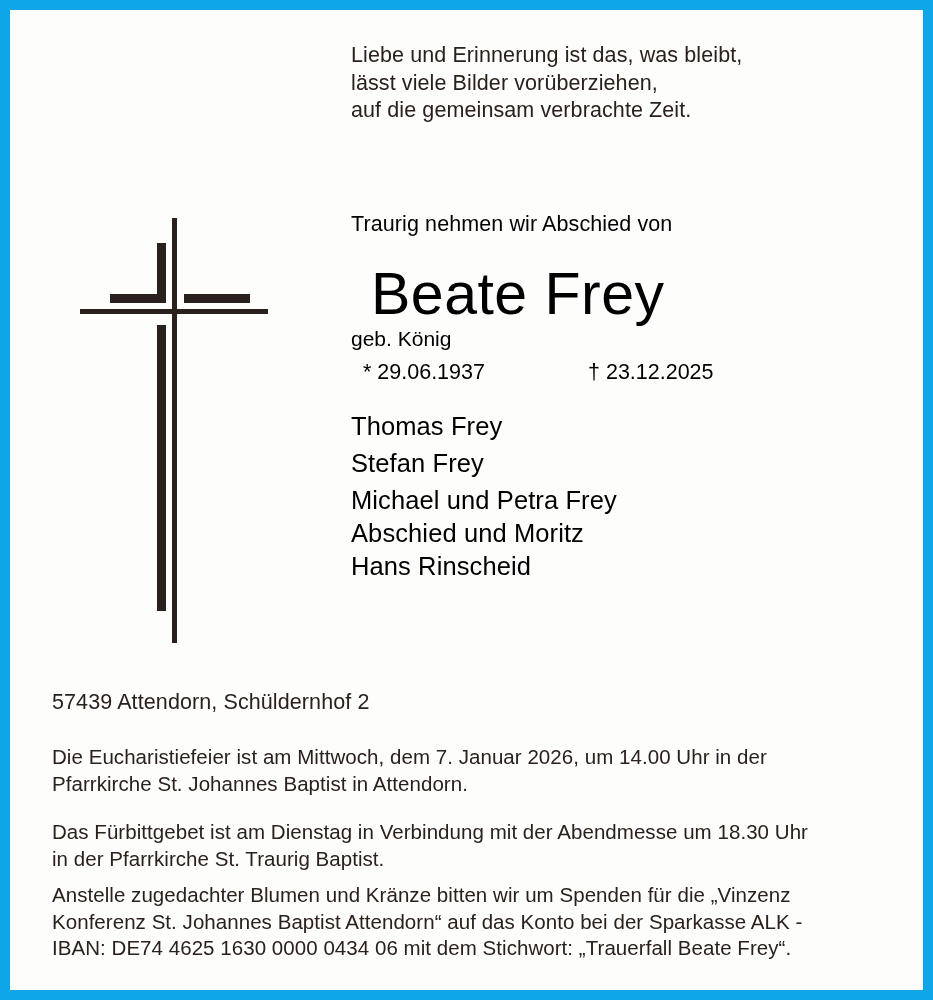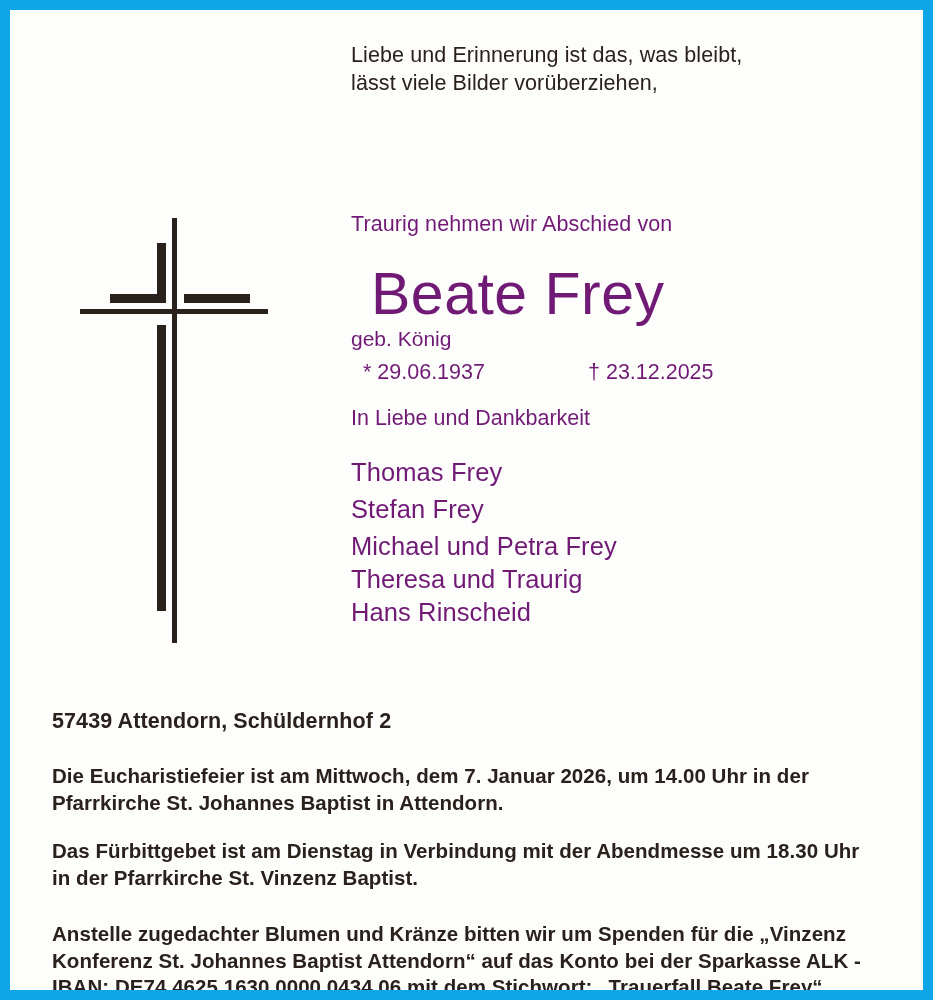--- a/index.html
+++ b/index.html
@@ -50,21 +50,21 @@
     height: 660px;
   }
   .cross-wrap svg { display: block; }
 
   
   .announce {
     position: absolute;
     left: 341px;
     top: 201px;
     width: 570px;
-    color: #701a75;
+    color: #000000;
   }
   .lead-line {
     font-size: 21.5px;
     line-height: 26px;
     letter-spacing: 0.1px;
     white-space: nowrap;
   }
   .name {
     margin-top: 26px;
     margin-left: 20px;
@@ -116,50 +116,50 @@
   }
   .survivor.tight {
     line-height: 30px;
     margin-top: -1px;
   }
 
   
   .details {
     position: absolute;
     left: 42px;
-    top: 698px;
+    top: 679px;
     width: 855px;
     color: #2a211c;
-    font-weight: bold;
   }
   .address {
     font-size: 21.5px;
     line-height: 27px;
     letter-spacing: 0.1px;
     white-space: nowrap;
   }
   .para {
     font-size: 20.5px;
     line-height: 26.5px;
     letter-spacing: 0.05px;
   }
   .para-1 { margin-top: 28px; }
   .para-2 { margin-top: 22px; }
-  .para-3 { margin-top: 30px; }
+  .para-3 { margin-top: 10px; }
   .para div { white-space: nowrap; }
 </style>
 </head>
 <body>
 
 <div class="page">
   <div class="sheet">
 
     <div class="verse">
       <div>Liebe und Erinnerung ist das, was bleibt,</div>
       <div>lässt viele Bilder vorüberziehen,</div>
+      <div>auf die gemeinsam verbrachte Zeit.</div>
     </div>
 
     <div class="cross-wrap">
       <svg width="330" height="660" viewBox="0 0 330 660" xmlns="http://www.w3.org/2000/svg">
 
         <rect x="162" y="208" width="5" height="425" fill="#2a211c"></rect>
 
         <rect x="70" y="299" width="188" height="5" fill="#2a211c"></rect>
 
         <rect x="147" y="233" width="9" height="58" fill="#2a211c"></rect>
@@ -173,41 +173,40 @@
     </div>
 
     <div class="announce">
       <div class="lead-line">Traurig nehmen wir Abschied von</div>
       <div class="name">Beate Frey</div>
       <div class="maiden">geb. König</div>
       <div class="dates">
         <span class="date-birth">* 29.06.1937</span>
         <span class="date-death">† 23.12.2025</span>
       </div>
-      <div class="gratitude">In Liebe und Dankbarkeit</div>
       <div class="survivors">
         <div class="survivor">Thomas Frey</div>
         <div class="survivor">Stefan Frey</div>
         <div class="survivor">Michael und Petra Frey</div>
-        <div class="survivor tight">Theresa und Traurig</div>
+        <div class="survivor tight">Abschied und Moritz</div>
         <div class="survivor">Hans Rinscheid</div>
       </div>
     </div>
 
     <div class="details">
       <div class="address">57439 Attendorn, Schüldernhof 2</div>
 
       <div class="para para-1">
         <div>Die Eucharistiefeier ist am Mittwoch, dem 7. Januar 2026, um 14.00 Uhr in der</div>
         <div>Pfarrkirche St. Johannes Baptist in Attendorn.</div>
       </div>
 
       <div class="para para-2">
         <div>Das Fürbittgebet ist am Dienstag in Verbindung mit der Abendmesse um 18.30 Uhr</div>
-        <div>in der Pfarrkirche St. Vinzenz Baptist.</div>
+        <div>in der Pfarrkirche St. Traurig Baptist.</div>
       </div>
 
       <div class="para para-3">
         <div>Anstelle zugedachter Blumen und Kränze bitten wir um Spenden für die „Vinzenz</div>
         <div>Konferenz St. Johannes Baptist Attendorn“ auf das Konto bei der Sparkasse ALK -</div>
         <div>IBAN: DE74 4625 1630 0000 0434 06 mit dem Stichwort: „Trauerfall Beate Frey“.</div>
       </div>
     </div>
 
   </div>

